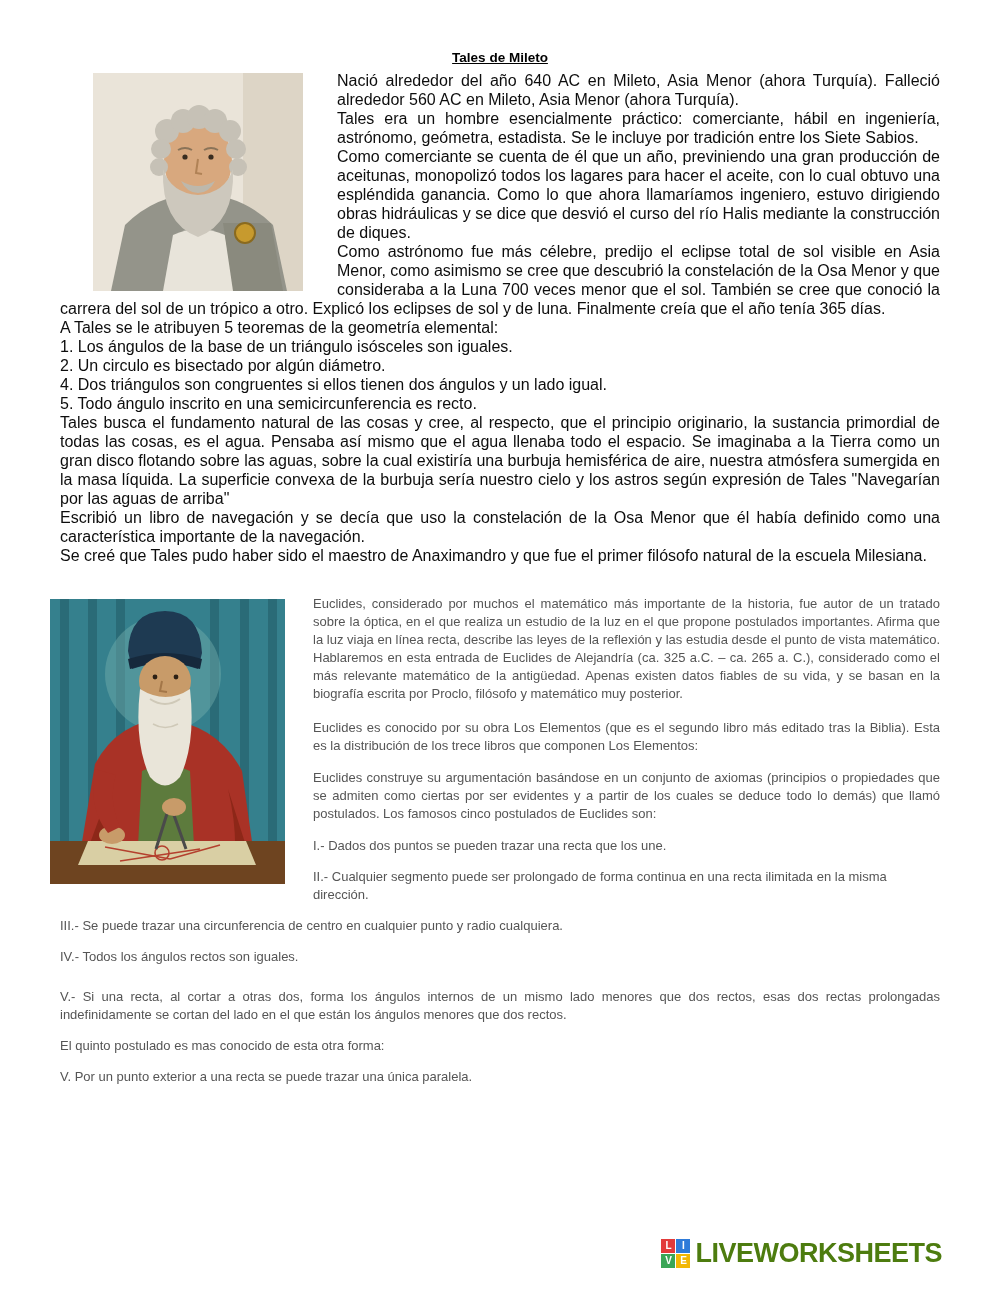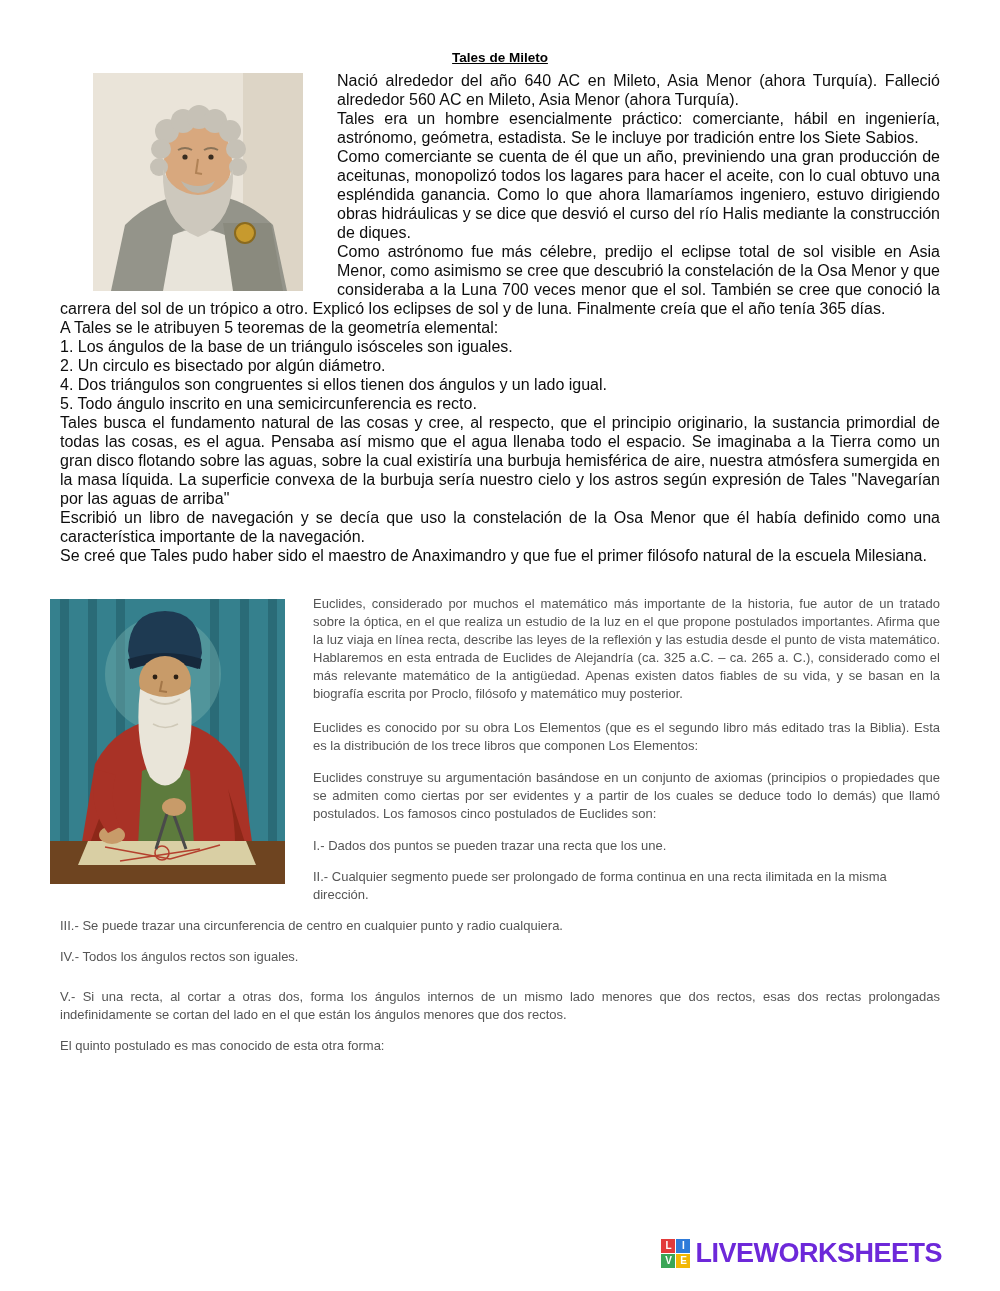--- a/index.html
+++ b/index.html
@@ -39,21 +39,21 @@
     display:flex; align-items:center; gap:5px;
   }
   .logo-grid {
     display:grid; grid-template-columns:14px 14px; grid-auto-rows:14px; gap:1px;
   }
   .logo-cell {
     display:flex; align-items:center; justify-content:center;
     color:#fff; font-size:10px; font-weight:bold; line-height:1;
   }
   .brand-text {
-    font-size:27px; font-weight:800; color:#6d28d9; letter-spacing:-0.5px;
+    font-size:27px; font-weight:800; color:#4d7c0f; letter-spacing:-0.5px;
   }
 </style>
 </head>
 <body>
 
 <div class="page">
 
   <section>
     <h1 class="center-title">Tales de Mileto</h1>
 
@@ -169,20 +169,21 @@
 
       <p style="margin-top:14px;">Euclides construye su argumentación basándose en un conjunto de axiomas (principios o propiedades que se admiten como ciertas por ser evidentes y a partir de los cuales se deduce todo lo demás) que llamó postulados. Los famosos cinco postulados de Euclides son:</p>
 
       <p style="margin-top:14px;" class="left">I.- Dados dos puntos se pueden trazar una recta que los une.</p>
       <p style="margin-top:13px;" class="left">II.- Cualquier segmento puede ser prolongado de forma continua en una recta ilimitada en la misma dirección.</p>
       <p style="margin-top:13px;" class="left">III.- Se puede trazar una circunferencia de centro en cualquier punto y radio cualquiera.</p>
       <p style="margin-top:13px;" class="left">IV.- Todos los ángulos rectos son iguales.</p>
       <p style="margin-top:22px;">V.- Si una recta, al cortar a otras dos, forma los ángulos internos de un mismo lado menores que dos rectos, esas dos rectas prolongadas indefinidamente se cortan del lado en el que están los ángulos menores que dos rectos.</p>
 
       <p style="margin-top:13px;" class="left">El quinto postulado es mas conocido de esta otra forma:</p>
+      <p style="margin-top:13px;" class="left">V. Por un punto exterior a una recta se puede trazar una única paralela.</p>
     </div>
   </section>
 
   <div class="footer">
     <div class="logo-grid">
       <span class="logo-cell" style="background: rgb(226, 59, 59);">L</span>
       <span class="logo-cell" style="background: rgb(47, 123, 217);">I</span>
       <span class="logo-cell" style="background: rgb(58, 166, 87);">V</span>
       <span class="logo-cell" style="background: rgb(242, 183, 5);">E</span>
     </div>

